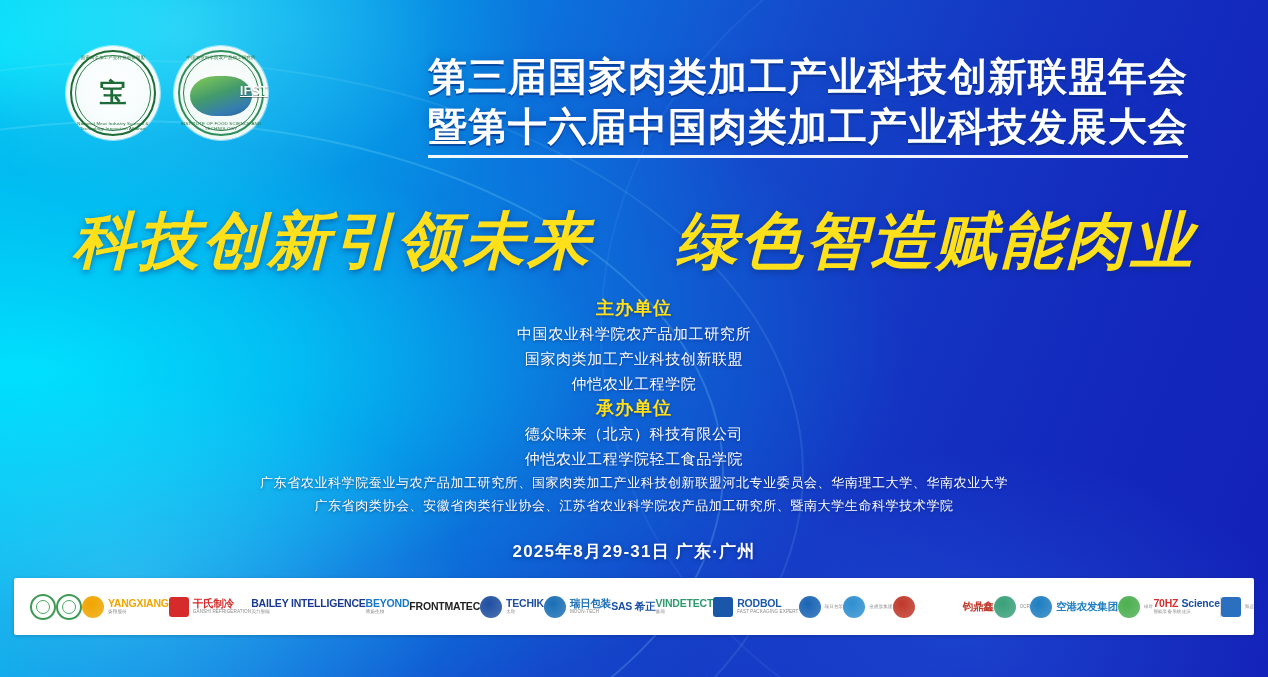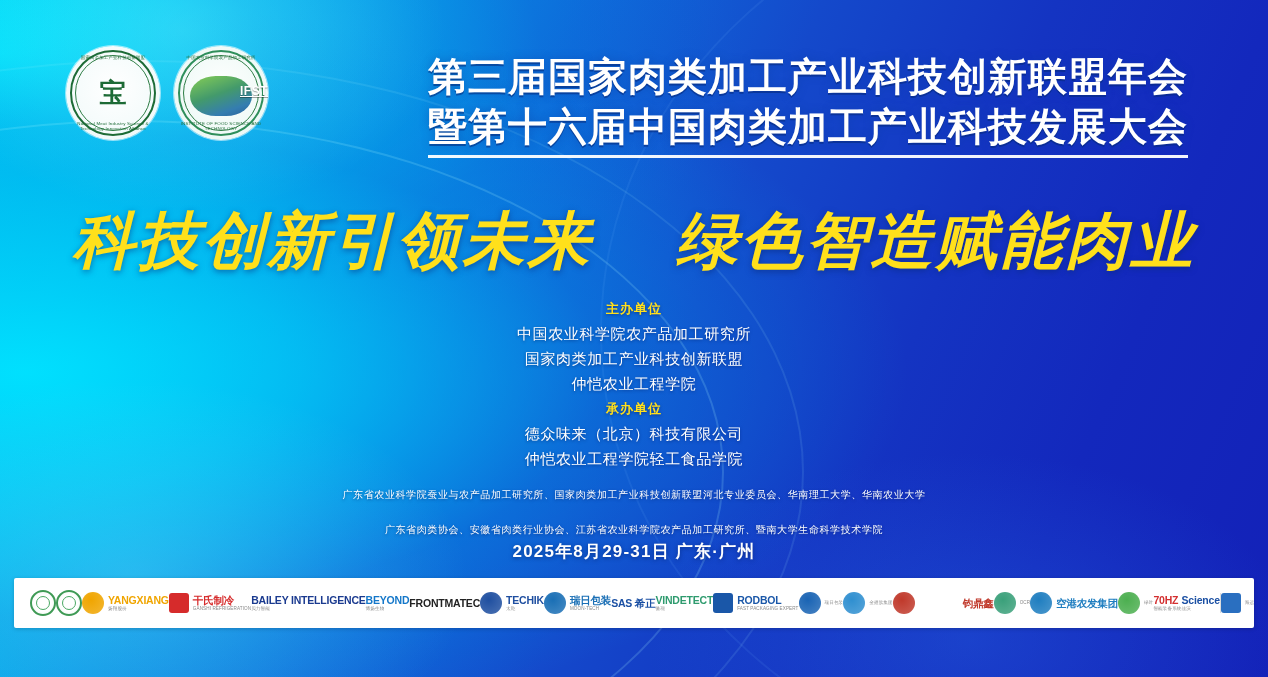--- a/index.html
+++ b/index.html
@@ -62,32 +62,32 @@
   
   .slogan{position:absolute;left:0;right:0;top:198px;text-align:center;
           color:#ffe01b;font-size:62px;line-height:86px;font-weight:700;
           font-family:"DejaVu Serif","Liberation Serif",serif;font-style:italic;
           letter-spacing:3px;white-space:nowrap;
           text-shadow:0 2px 6px rgba(8,40,120,.55);}
   .slogan .gap{display:inline-block;width:34px;}
 
   
   .orgs{position:absolute;left:0;right:0;top:296px;text-align:center;}
-  .org-head{color:#ffe01b;font-size:13px;font-weight:700;line-height:25px;letter-spacing:1px;
+  .org-head{color:#ffe01b;font-size:18px;font-weight:700;line-height:25px;letter-spacing:1px;
             text-shadow:0 1px 3px rgba(5,30,100,.6);}
   .org-item{color:#ffffff;font-size:15px;line-height:25px;letter-spacing:.6px;
             text-shadow:0 1px 3px rgba(5,30,100,.6);}
-  .org-item.wide{font-size:10px;line-height:23px;margin-top:12px;}
+  .org-item.wide{font-size:13px;line-height:23px;}
 
   .datebar{position:absolute;left:0;right:0;top:540px;text-align:center;
            color:#ffffff;font-size:17px;font-weight:700;letter-spacing:1.2px;
            text-shadow:0 1px 4px rgba(5,30,100,.65);}
 
   
-  .sponsors{position:absolute;left:14px;top:578px;width:1240px;height:50px;
+  .sponsors{position:absolute;left:14px;top:578px;width:1240px;height:57px;
             background:#ffffff;border-radius:2px;
             display:flex;align-items:center;justify-content:space-between;
             padding:0 16px;box-sizing:border-box;overflow:hidden;
             box-shadow:0 1px 4px rgba(0,0,0,.18);}
   .sp{display:flex;align-items:center;gap:4px;flex:0 0 auto;}
   .sp .mark{width:22px;height:22px;border-radius:50%;flex:0 0 auto;}
   .sp .sq{width:20px;height:20px;border-radius:3px;flex:0 0 auto;}
   .sp .txt{display:flex;flex-direction:column;line-height:1;}
   .sp .t1{font-size:10.5px;font-weight:700;letter-spacing:-.2px;white-space:nowrap;}
   .sp .t2{font-size:4.6px;letter-spacing:.1px;white-space:nowrap;color:#8a8a8a;margin-top:1.5px;}

